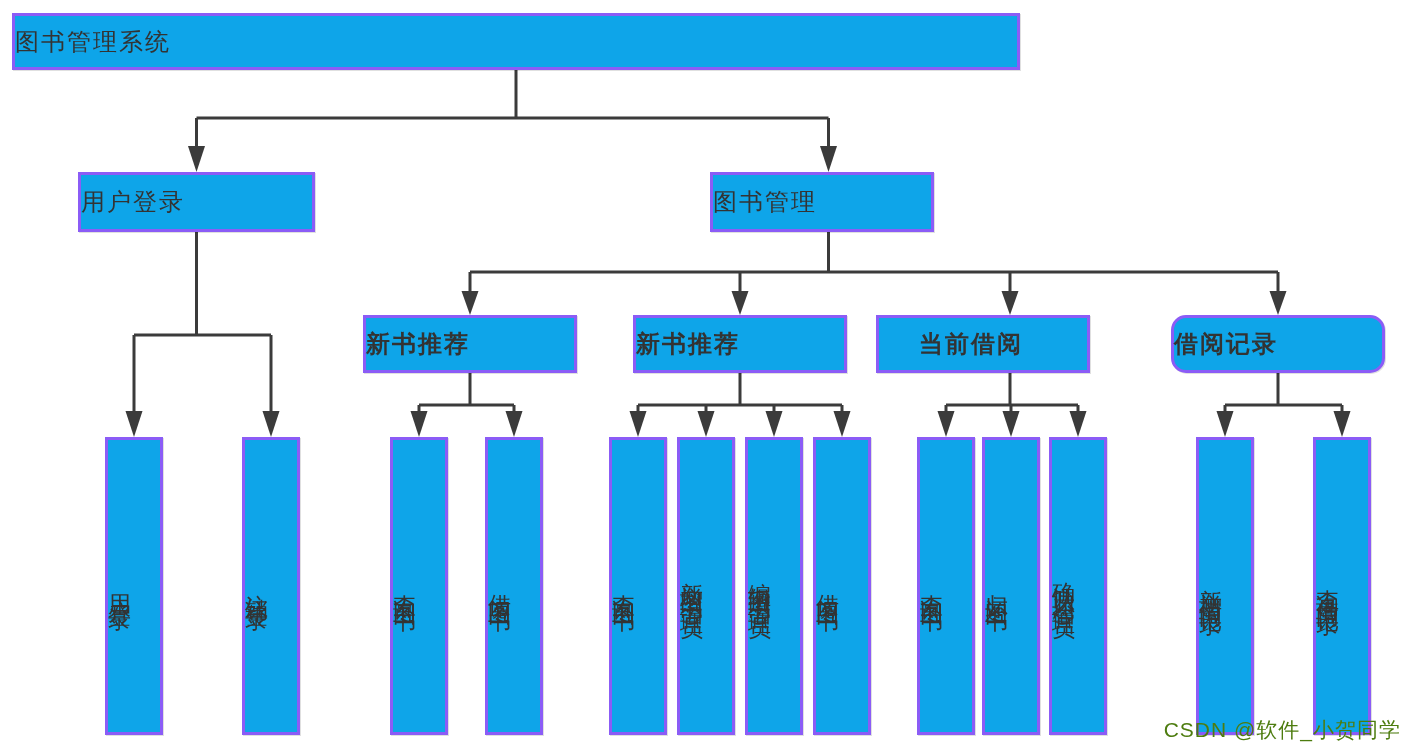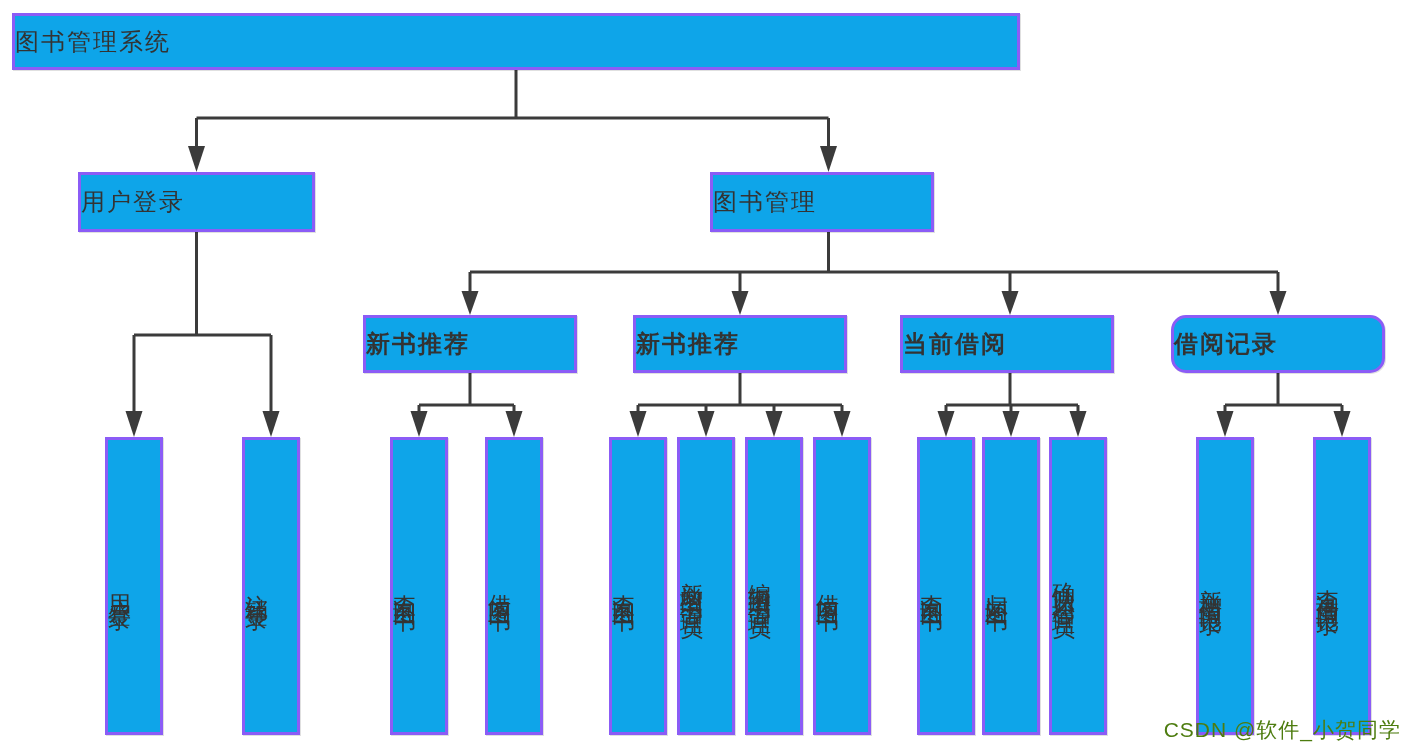--- a/index.html
+++ b/index.html
@@ -45,21 +45,21 @@
     letter-spacing: 5px;
     line-height: 1;
     white-space: nowrap;
   }
   .root-box   { left: 12px;  top: 13px;  width: 1008px; height: 57px; }
   .lv1-a      { left: 78px;  top: 172px; width: 237px;  height: 60px; }
   .lv1-b      { left: 710px; top: 172px; width: 224px;  height: 60px; }
   .lv2        { top: 315px; width: 214px; height: 58px; font-weight: bold; }
   .lv2-1 { left: 363px; }
   .lv2-2 { left: 633px; }
-  .lv2-3 { left: 900px; }
+  .lv2-3 { left: 876px; padding-left: 40px; }
   .lv2-4 { left: 1171px; border-radius: 15px; }
   .leaf { top: 437px; width: 58px; height: 298px; }
   .leaf-a1 { left: 105px; }
   .leaf-a2 { left: 242px; }
   .leaf-b1 { left: 390px; }
   .leaf-b2 { left: 485px; }
   .leaf-c1 { left: 609px; }
   .leaf-c2 { left: 677px; }
   .leaf-c3 { left: 745px; }
   .leaf-c4 { left: 813px; }

